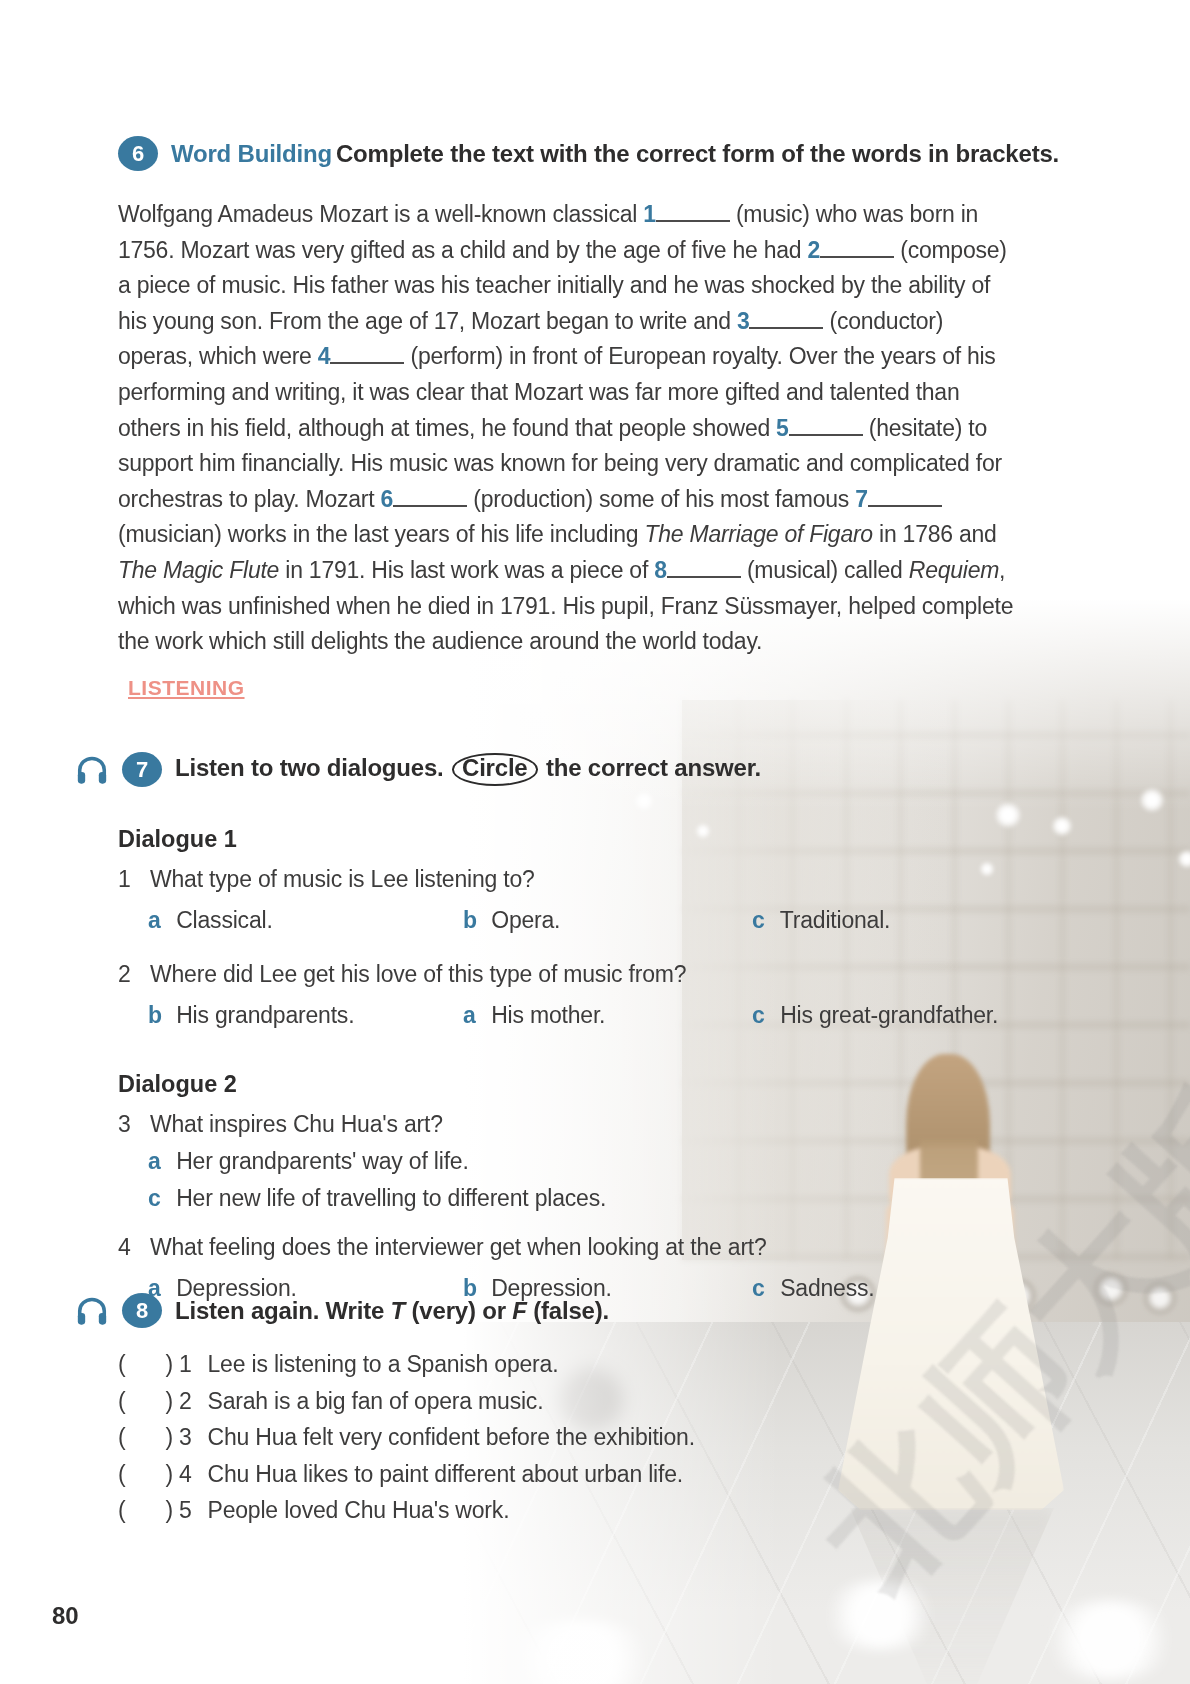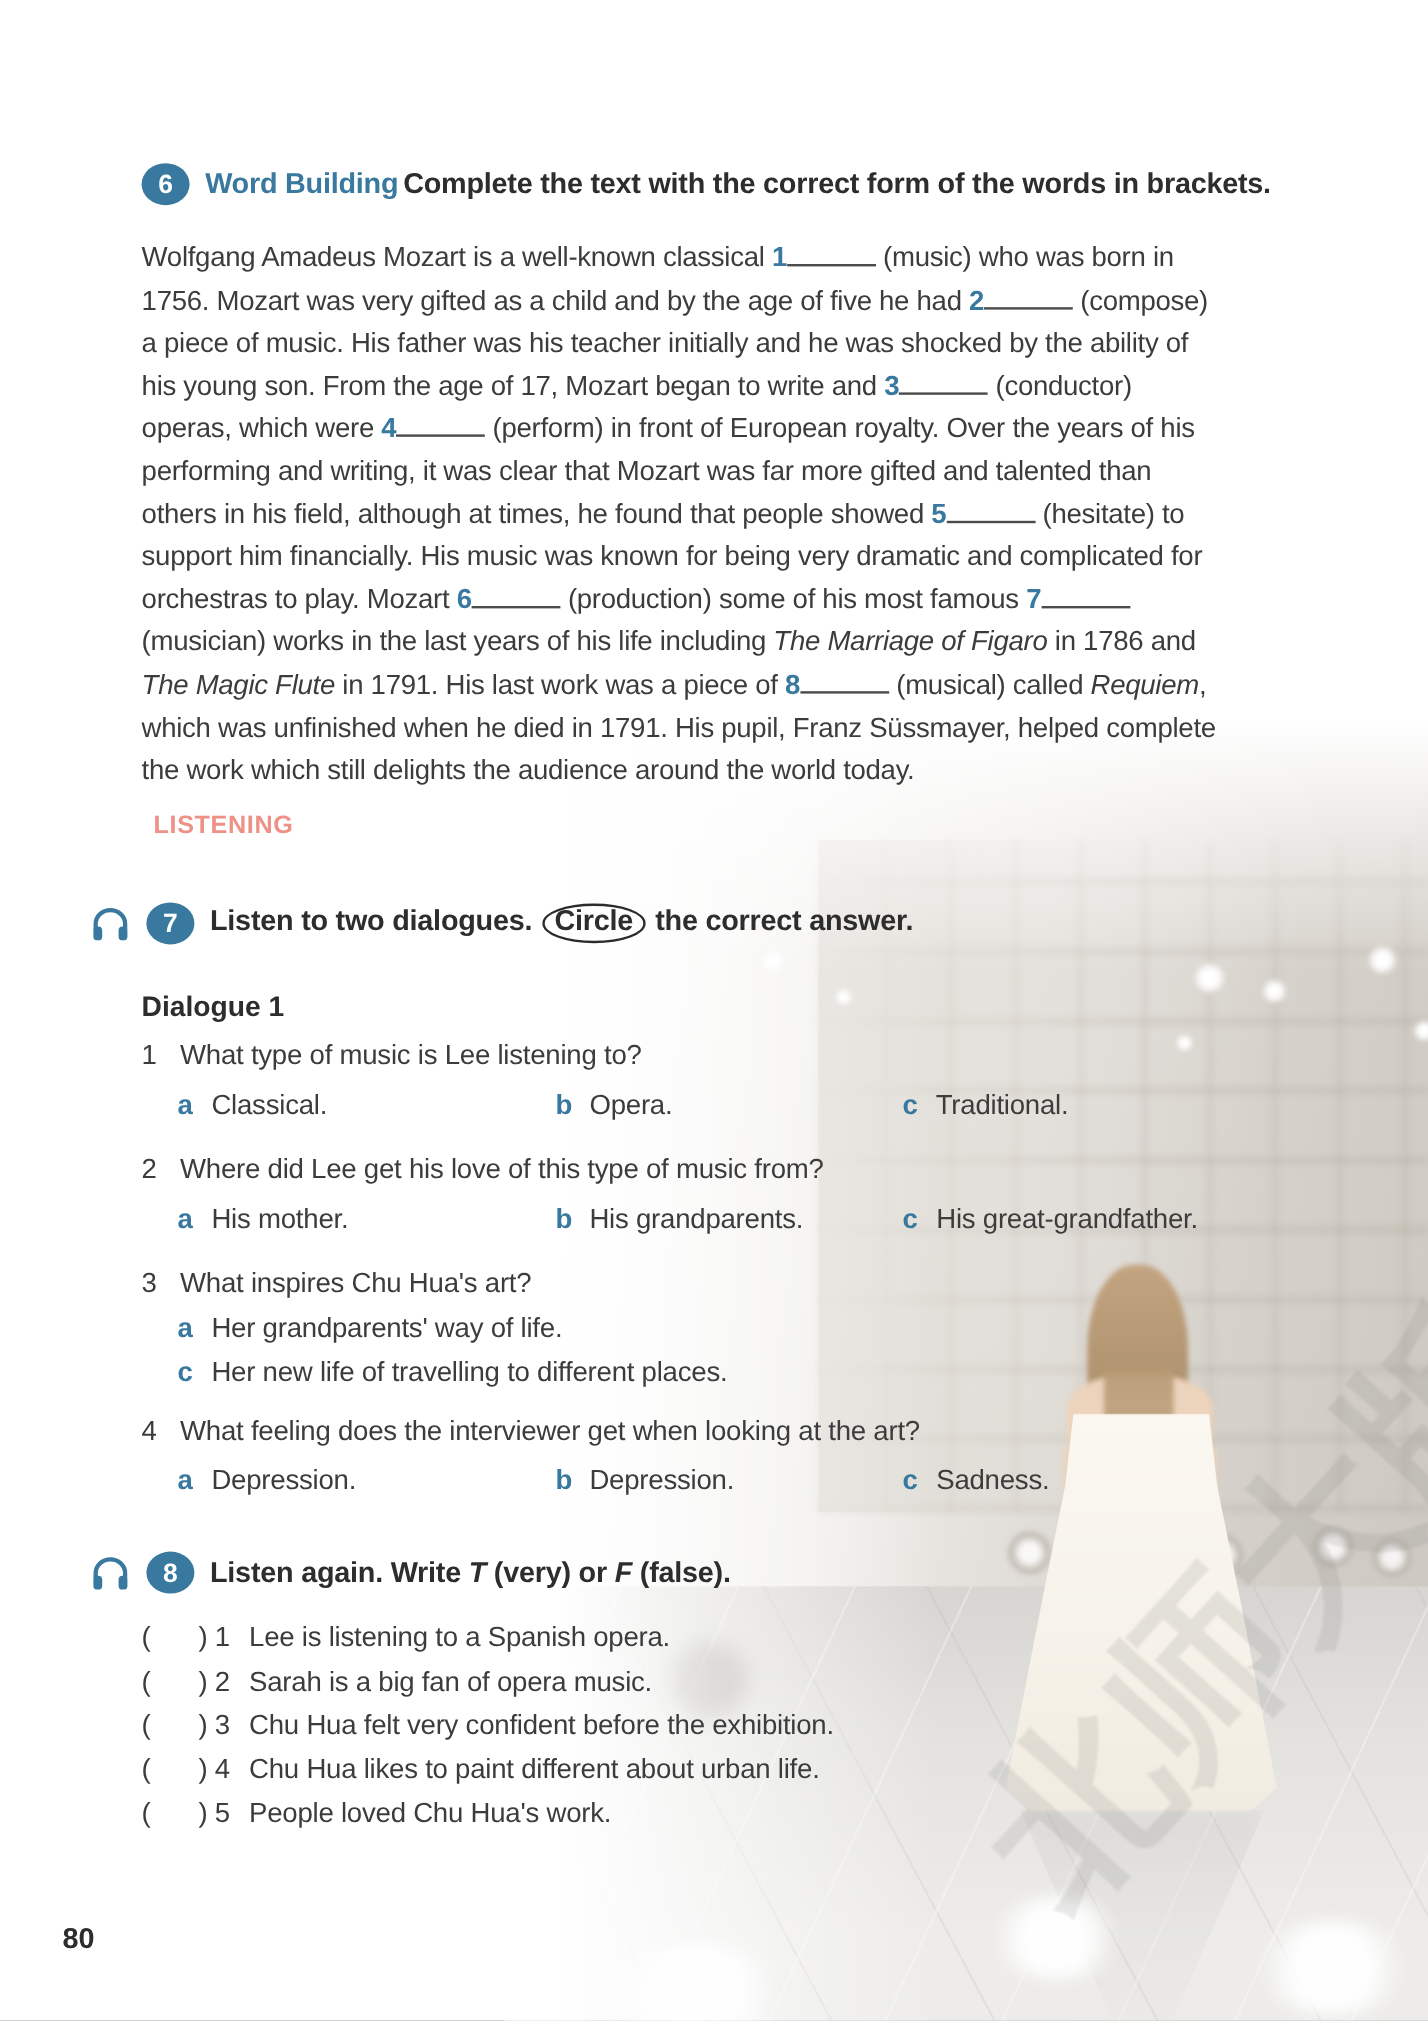--- a/index.html
+++ b/index.html
@@ -127,21 +127,21 @@
   <div class="content">
 
     <div class="abs" style="left:118px;top:136px;width:920px;">
       <div class="ex-head">
         <span class="badge">6</span>
         <span class="head-text"><span class="tag">Word Building</span><span>Complete the text with the correct form of the words in brackets.</span></span>
       </div>
       <div class="para" id="mozart-para">Wolfgang Amadeus Mozart is a well-known classical <span class="bnum">1</span><span class="blank"></span> (music) who was born in 1756. Mozart was very gifted as a child and by the age of five he had <span class="bnum">2</span><span class="blank"></span> (compose) a piece of music. His father was his teacher initially and he was shocked by the ability of his young son. From the age of 17, Mozart began to write and <span class="bnum">3</span><span class="blank"></span> (conductor) operas, which were <span class="bnum">4</span><span class="blank"></span> (perform) in front of European royalty. Over the years of his performing and writing, it was clear that Mozart was far more gifted and talented than others in his field, although at times, he found that people showed <span class="bnum">5</span><span class="blank"></span> (hesitate) to support him financially. His music was known for being very dramatic and complicated for orchestras to play. Mozart <span class="bnum">6</span><span class="blank"></span> (production) some of his most famous <span class="bnum">7</span><span class="blank"></span> (musician) works in the last years of his life including <i class="title">The Marriage of Figaro</i> in 1786 and <i class="title">The Magic Flute</i> in 1791. His last work was a piece of <span class="bnum">8</span><span class="blank"></span> (musical) called <i class="title">Requiem</i>, which was unfinished when he died in 1791. His pupil, Franz Süssmayer, helped complete the work which still delights the audience around the world today.</div>
     </div>
 
-    <div class="abs listening" style="left:128px;top:676px;">LISTENING</div>
+    <div class="abs listening" style="left:128px;top:676px;text-decoration:underline;">LISTENING</div>
 
     <div class="abs" style="left:75px;top:752px;width:1060px;">
       <div class="ex-head">
         <svg class="hp" width="34" height="30" viewBox="0 0 24 22">
           <path d="M3 14 v-3 a9 8.5 0 0 1 18 0 v3" fill="none" stroke="#39799f" stroke-width="2.6" stroke-linecap="round"></path>
           <rect x="1.6" y="12.5" width="5.4" height="8.5" rx="2.4" fill="#39799f"></rect>
           <rect x="17" y="12.5" width="5.4" height="8.5" rx="2.4" fill="#39799f"></rect>
         </svg>
         <span class="badge">7</span>
         <span class="head-text"><span>Listen to two dialogues. </span><span class="circled">Circle</span><span> the correct answer.</span></span>
@@ -155,24 +155,25 @@
           <div class="options-row">
             <div><span class="letter">a</span><span> Classical.</span></div>
             <div><span class="letter">b</span><span> Opera.</span></div>
             <div><span class="letter">c</span><span> Traditional.</span></div>
           </div>
           <div class="question">
             <span class="qnum">2</span>
             <span>Where did Lee get his love of this type of music from?</span>
           </div>
           <div class="options-row">
+            <div><span class="letter">b</span><span> His grandparents.</span></div>
             <div><span class="letter">a</span><span> His mother.</span></div>
-            <div><span class="letter">b</span><span> His grandparents.</span></div>
             <div><span class="letter">c</span><span> His great-grandfather.</span></div>
           </div>
+          <div class="dtitle">Dialogue 2</div>
           <div class="question">
             <span class="qnum">3</span>
             <span>What inspires Chu Hua's art?</span>
           </div>
           <div class="options-stack">
             <div><span class="letter">a</span><span> Her grandparents' way of life.</span></div>
             <div><span class="letter">c</span><span> Her new life of travelling to different places.</span></div>
           </div>
           <div class="question">
             <span class="qnum">4</span>

